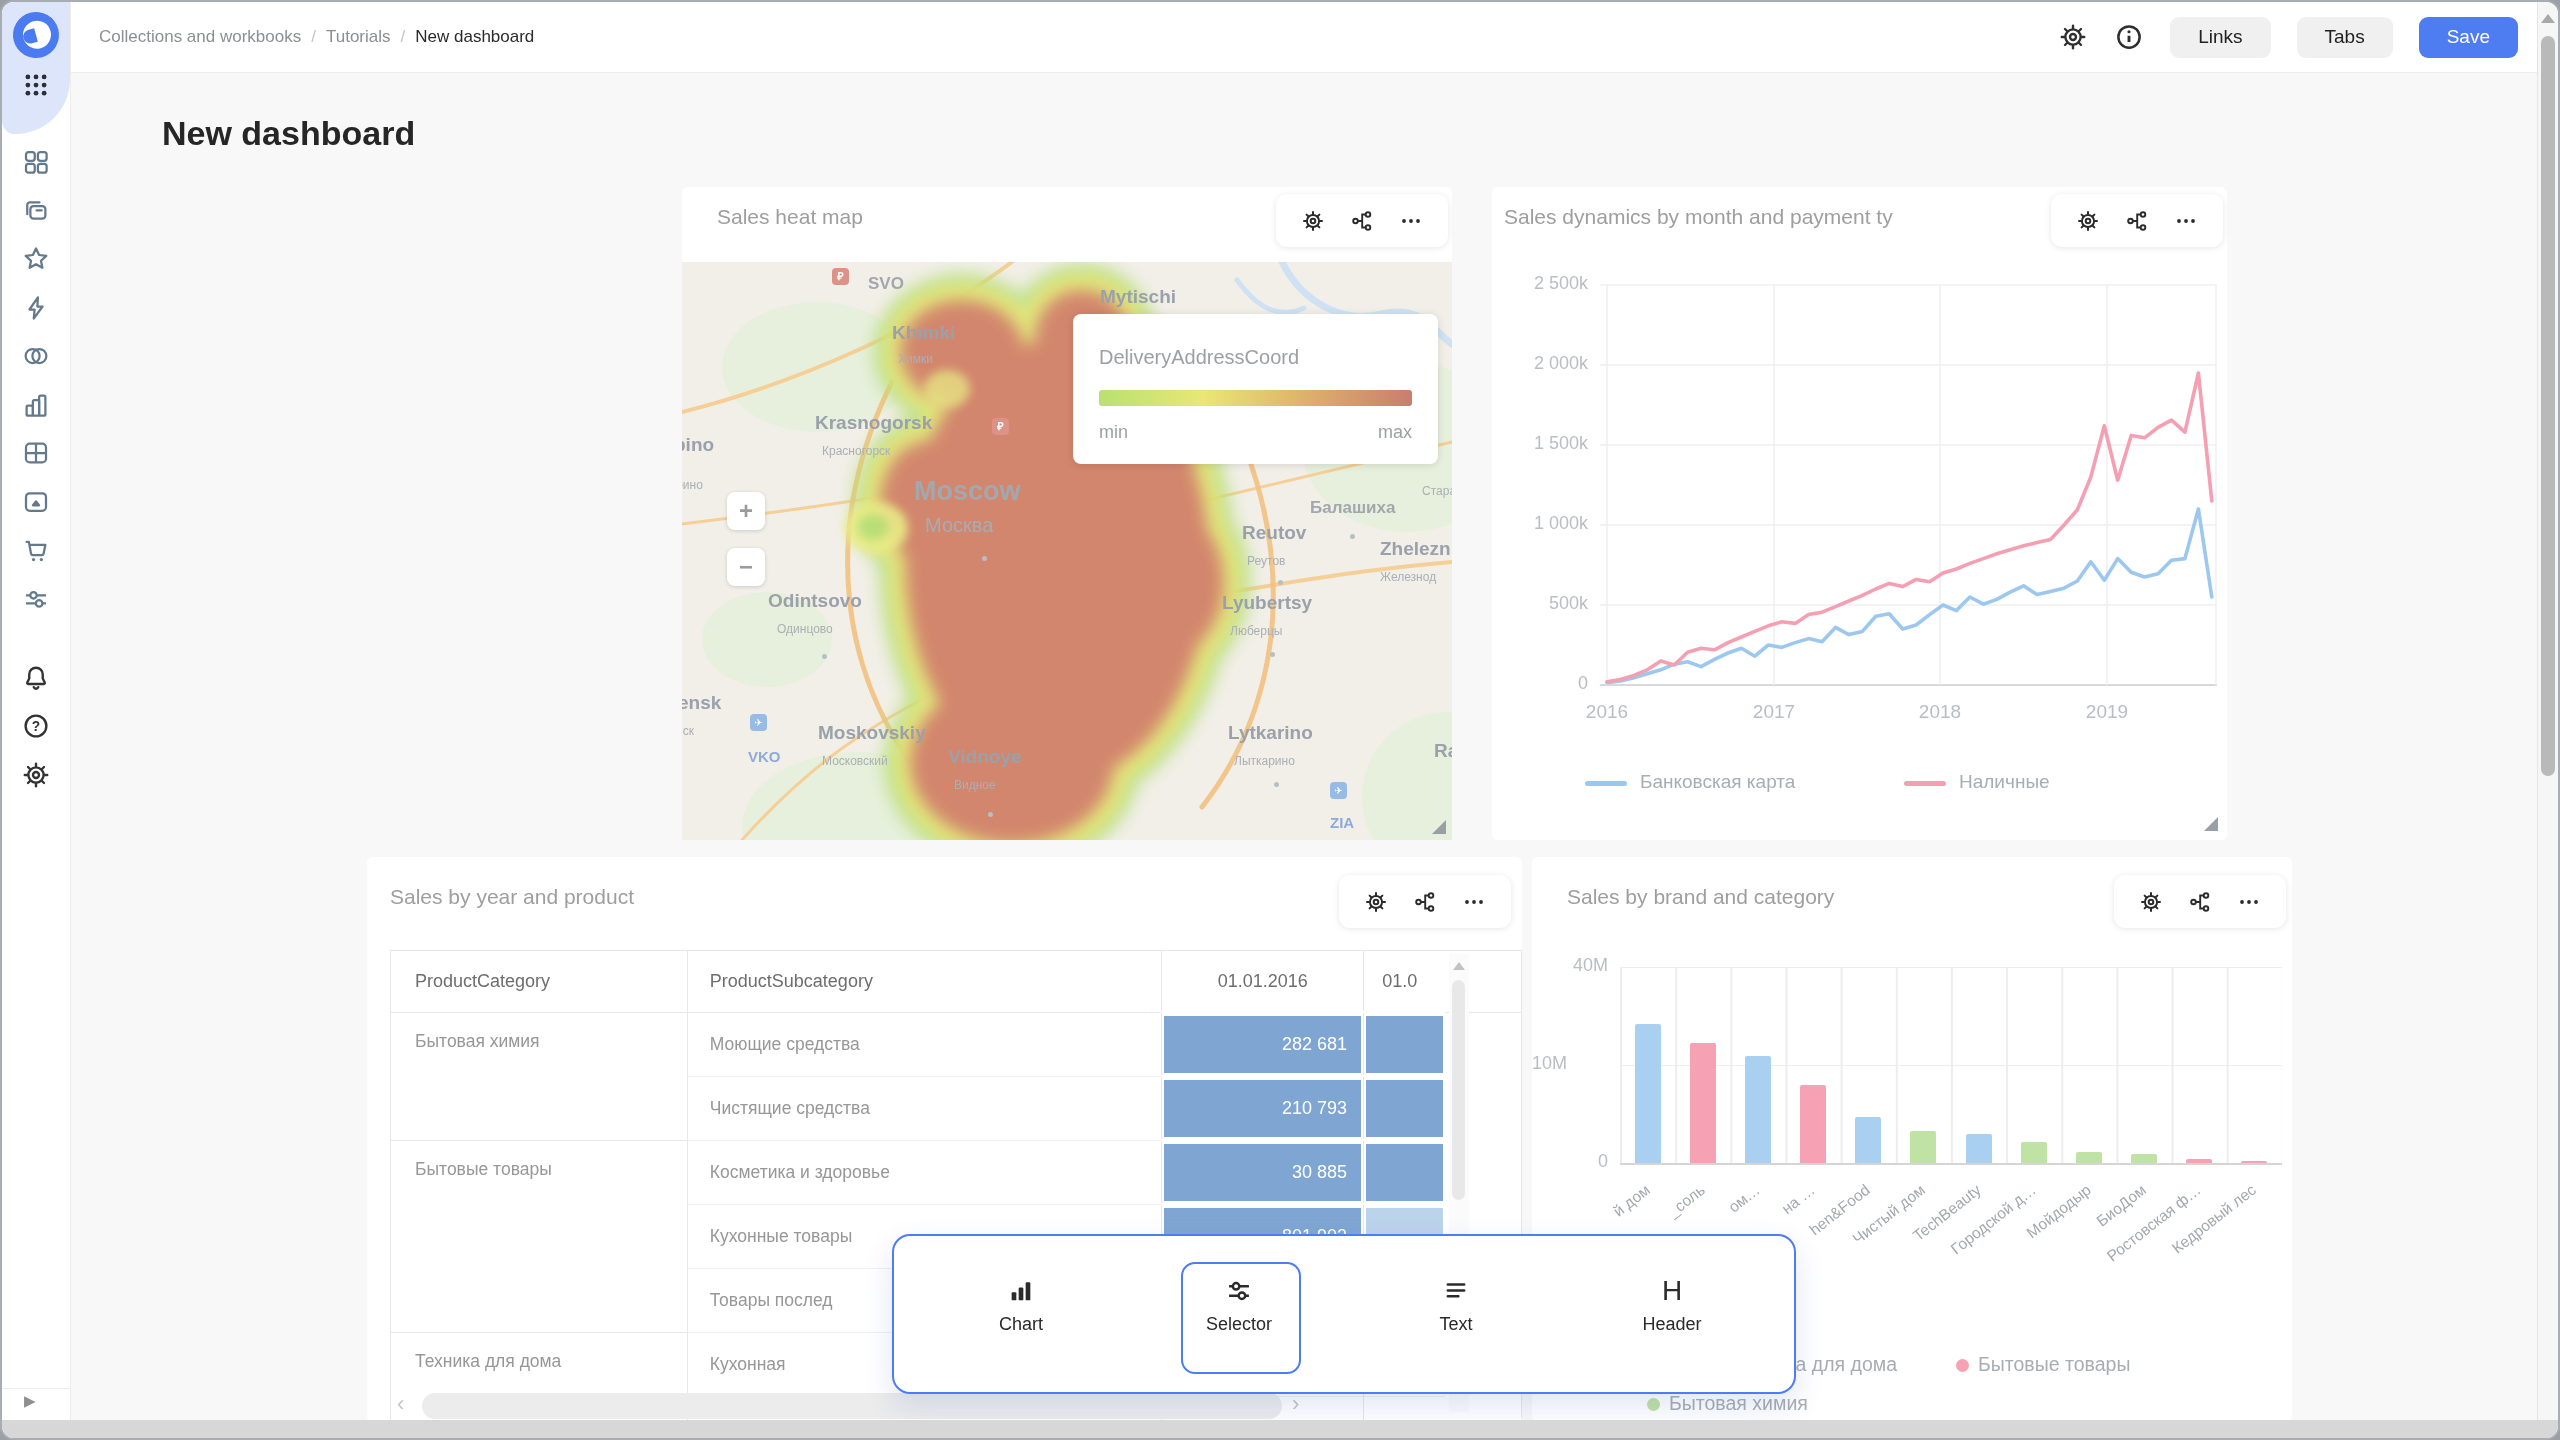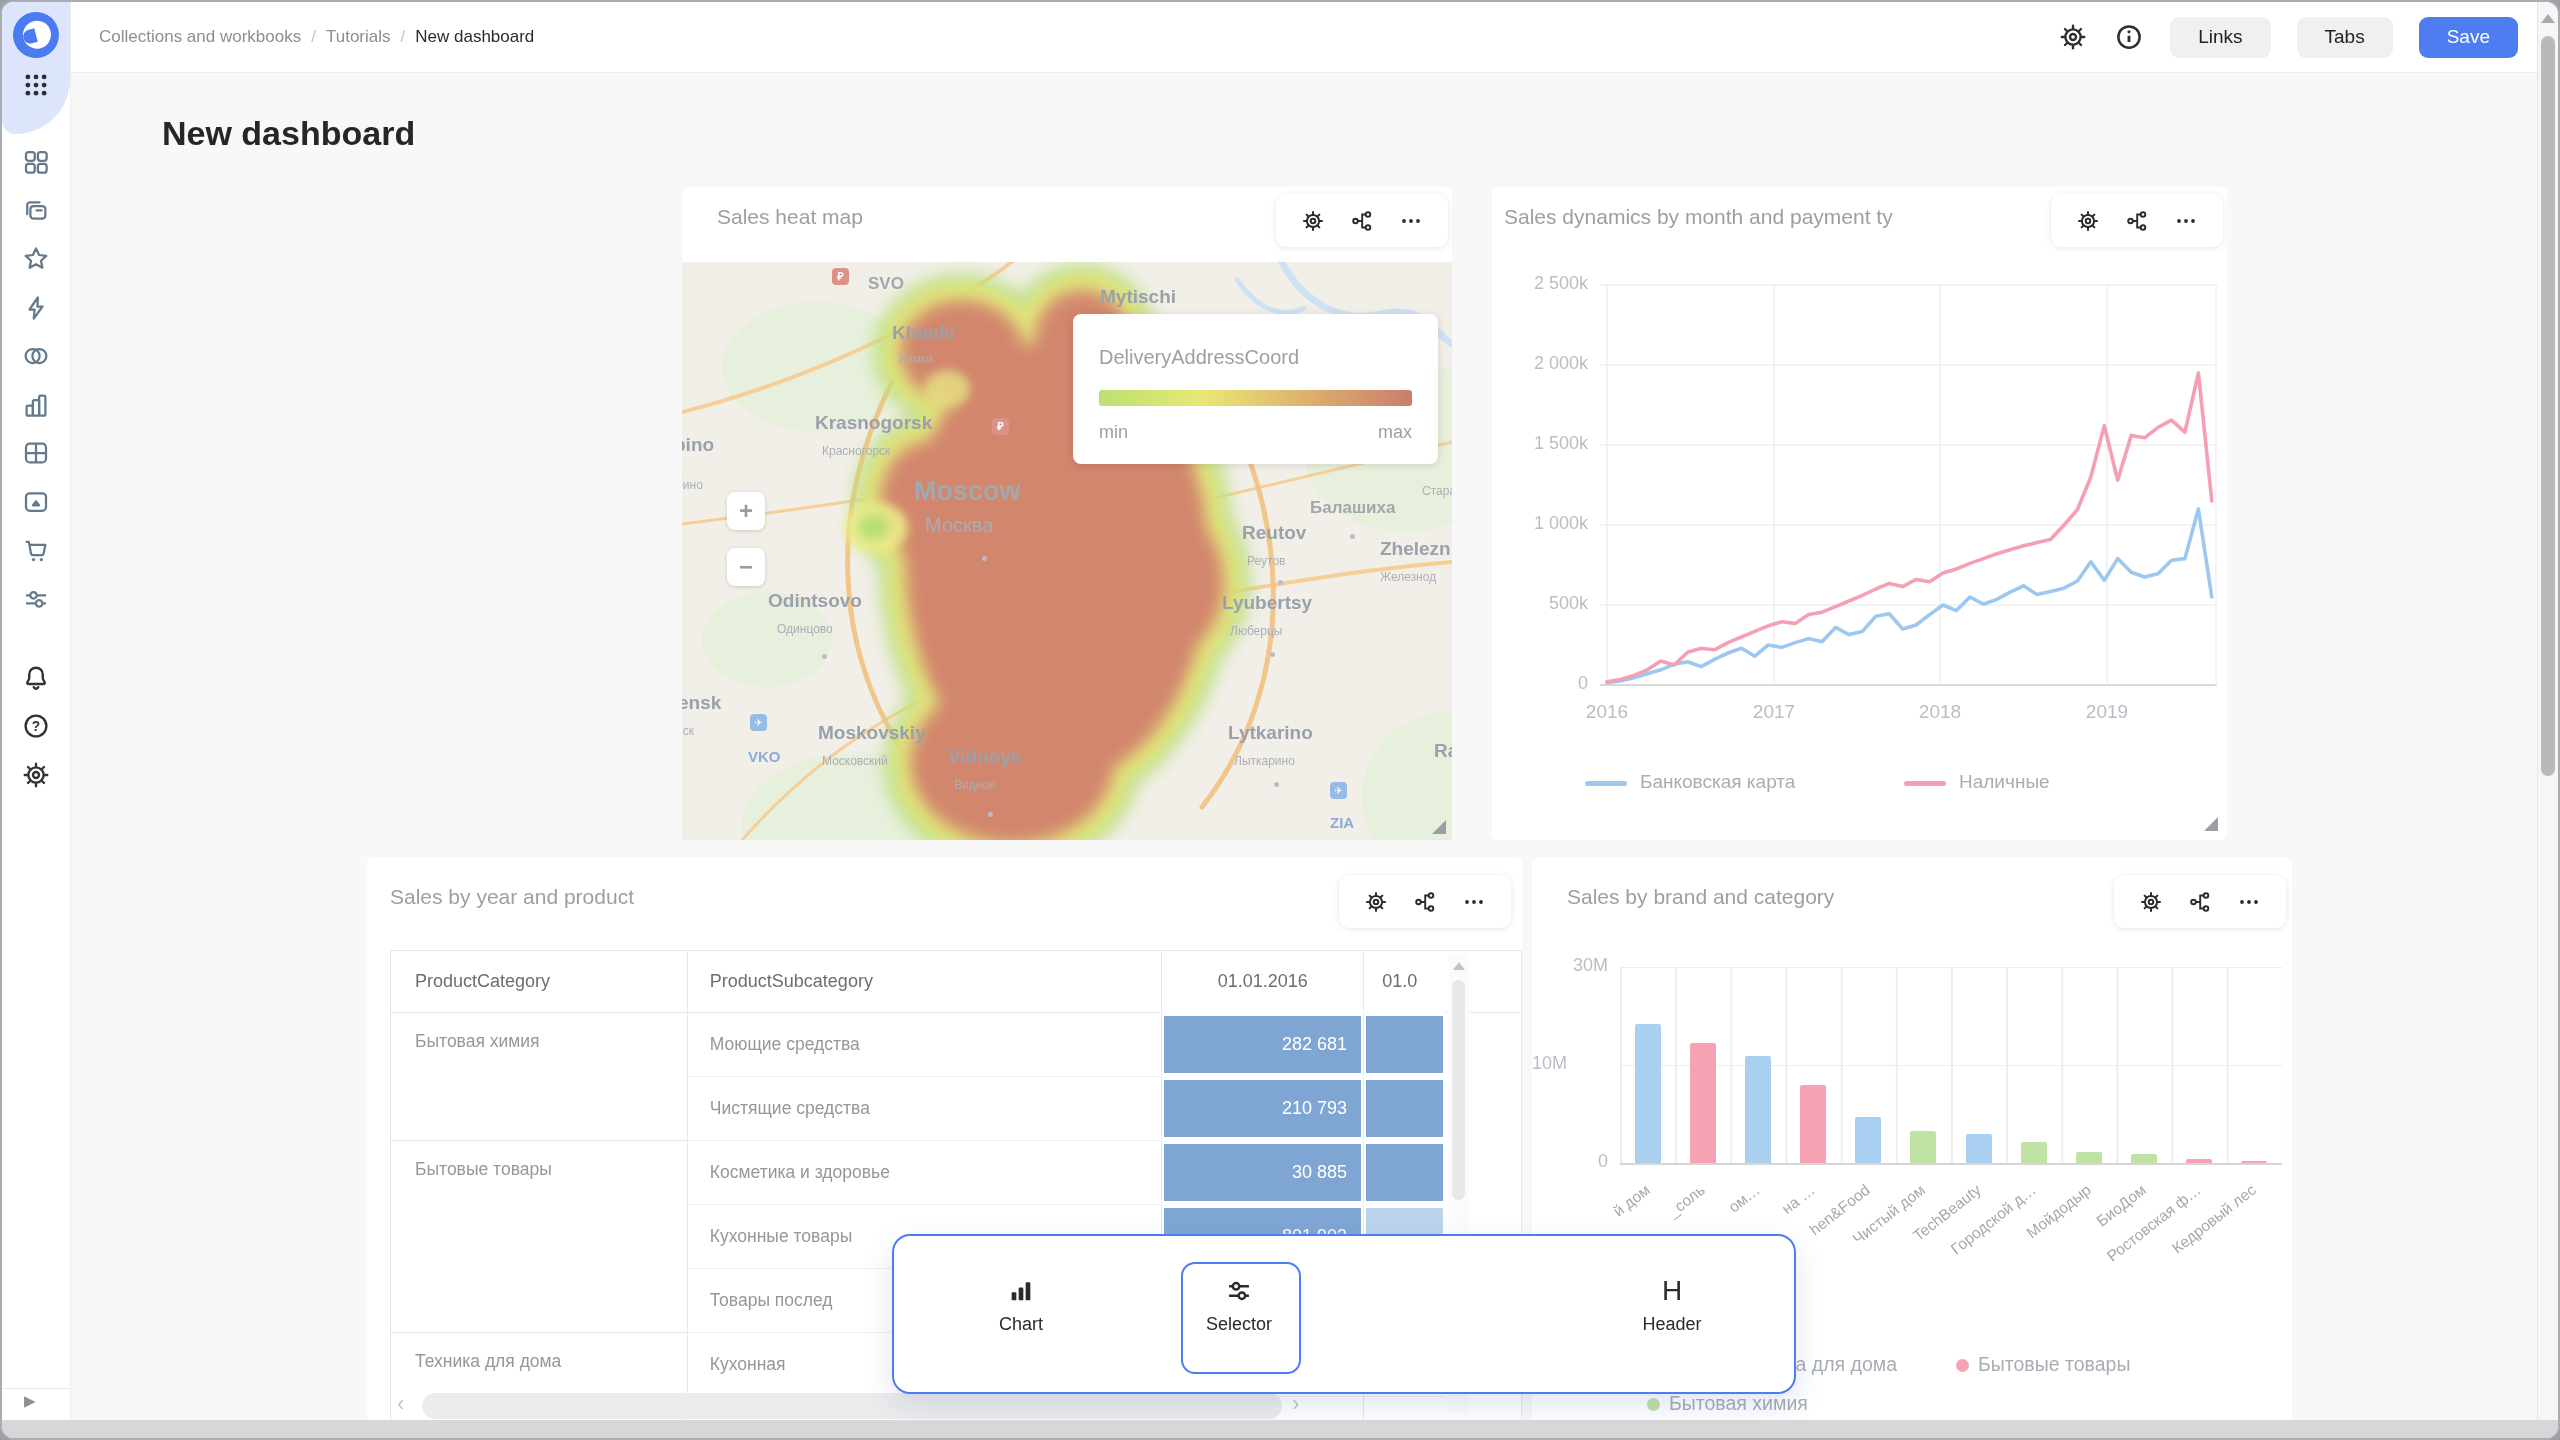--- a/index.html
+++ b/index.html
@@ -520,21 +520,21 @@
         <div class="bar" style="left: 235.28px; height: 46.1px; background: rgb(169, 207, 241);"></div>
         <div class="bar" style="left: 290.45px; height: 32.3px; background: rgb(192, 226, 165);"></div>
         <div class="bar" style="left: 345.62px; height: 29.4px; background: rgb(169, 207, 241);"></div>
         <div class="bar" style="left: 400.79px; height: 20.6px; background: rgb(192, 226, 165);"></div>
         <div class="bar" style="left: 455.96px; height: 10.8px; background: rgb(192, 226, 165);"></div>
         <div class="bar" style="left: 511.13px; height: 8.8px; background: rgb(192, 226, 165);"></div>
         <div class="bar" style="left: 566.3px; height: 4.4px; background: rgb(247, 162, 180);"></div>
         <div class="bar" style="left: 621.47px; height: 2.5px; background: rgb(247, 162, 180);"></div>
       </div>
     <div id="brand-extras">
-        <div class="tick" style="left: 0px; top: 98px; width: 76px; text-align: right;">30M</div>
+        <div class="tick" style="left: 0px; top: 98px; width: 76px; text-align: right;">40M</div>
         <div class="tick" style="left: 0px; top: 196px; width: 76px; text-align: left;">10M</div>
         <div class="tick" style="left: 0px; top: 294px; width: 76px; text-align: right;">0</div>
         <div class="bar-lbl" style="left: -34.4px; top: 322px;">й дом</div>
         <div class="bar-lbl" style="left: 20.77px; top: 322px;">_соль</div>
         <div class="bar-lbl" style="left: 75.94px; top: 322px;">ом…</div>
         <div class="bar-lbl" style="left: 131.11px; top: 322px;">на …</div>
         <div class="bar-lbl" style="left: 186.28px; top: 322px;">hen&amp;Food</div>
         <div class="bar-lbl" style="left: 241.45px; top: 322px;">Чистый дом</div>
         <div class="bar-lbl" style="left: 296.62px; top: 322px;">TechBeauty</div>
         <div class="bar-lbl" style="left: 351.79px; top: 322px;">Городской д…</div>
@@ -691,20 +691,28 @@
     <div class="tb-item" style="left:265px;">
       <div class="tb-icon">
         <svg width="28" height="28" viewBox="0 0 24 24" fill="none" stroke="#2b2b2b" stroke-width="2.1">
           <path d="M3.5 8h17M3.5 16h17"></path>
           <circle cx="9.5" cy="8" r="2.8" fill="#fff"></circle>
             <circle cx="14.5" cy="16" r="2.8" fill="#fff"></circle>
         </svg>
       </div>
       <div class="tb-label">Selector</div>
     </div>
+    <div class="tb-item" style="left:482px;">
+      <div class="tb-icon">
+        <svg width="28" height="28" viewBox="0 0 24 24" fill="none" stroke="#2b2b2b" stroke-width="2.2" stroke-linecap="round">
+          <path d="M5 6.5h14M5 11.5h14M5 16.5h9"></path>
+        </svg>
+      </div>
+      <div class="tb-label">Text</div>
+    </div>
     <div class="tb-item" style="left:698px;">
       <div class="tb-icon" style="font-weight:400;font-size:28px;">H</div>
       <div class="tb-label">Header</div>
     </div>
   </div>
 
   <div id="vscroll" class="abs">
     <div class="arr"></div>
     <div class="thumb"></div>
   </div>

